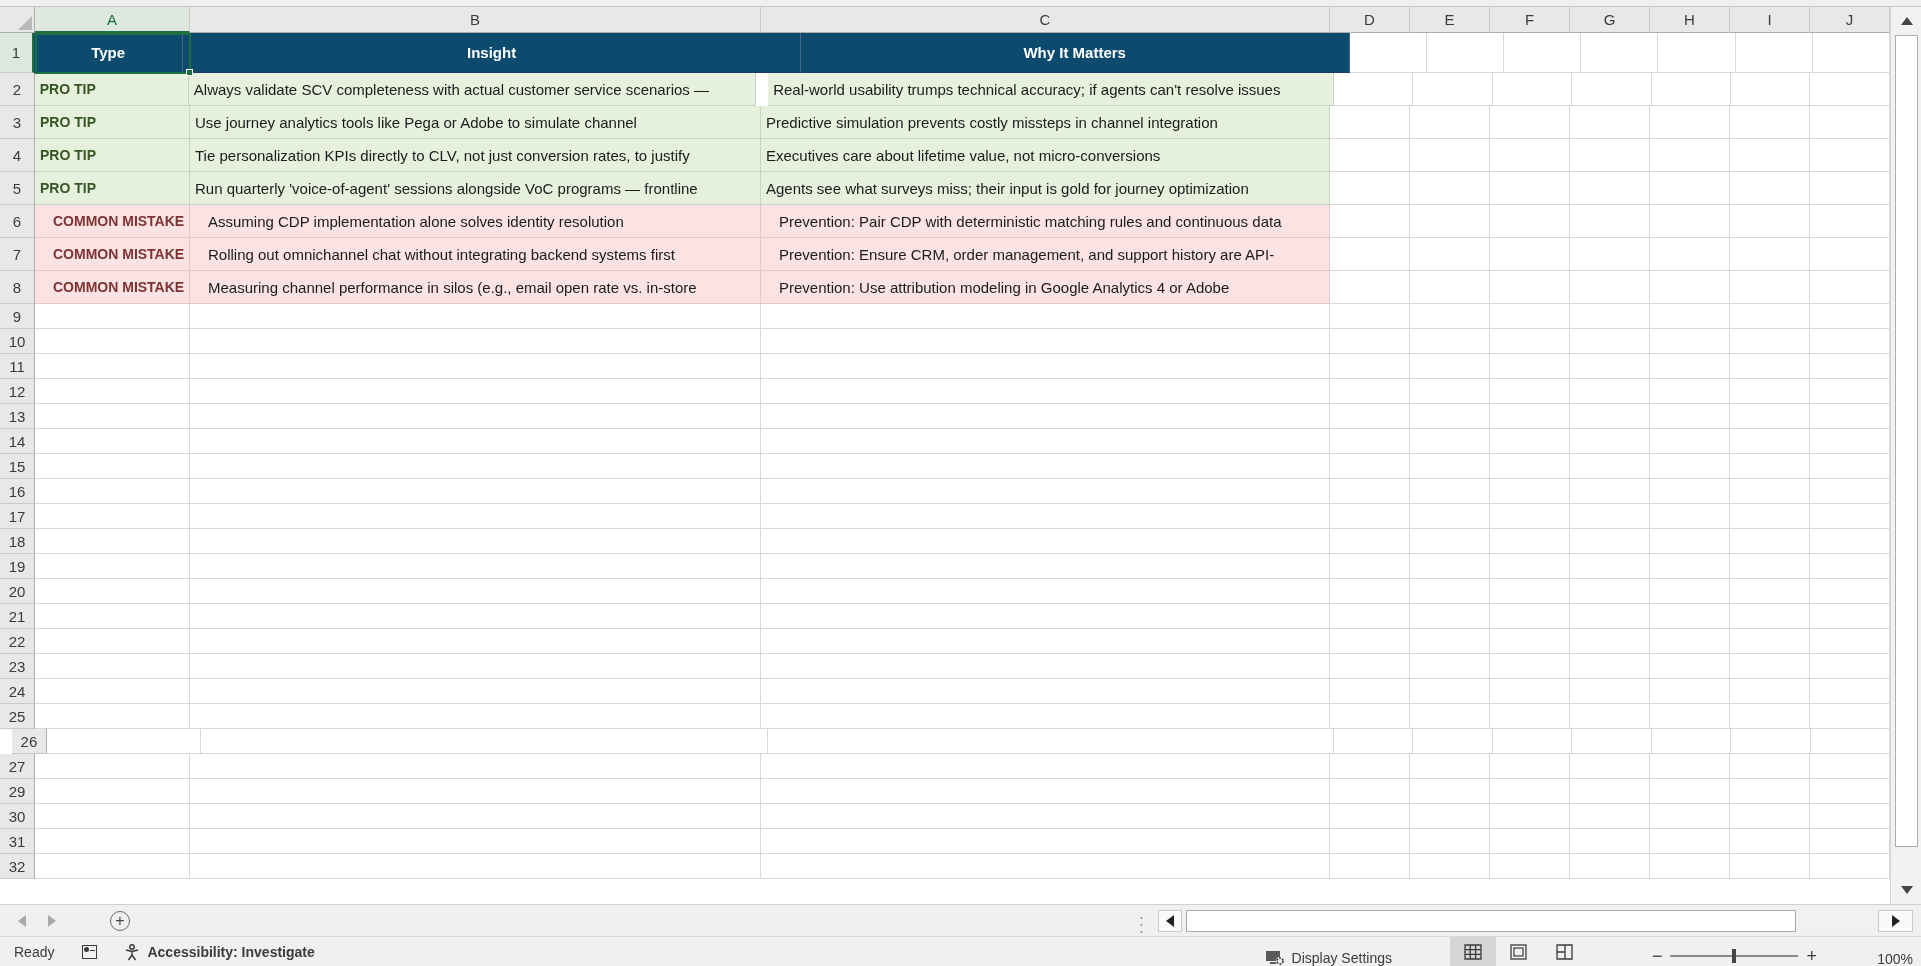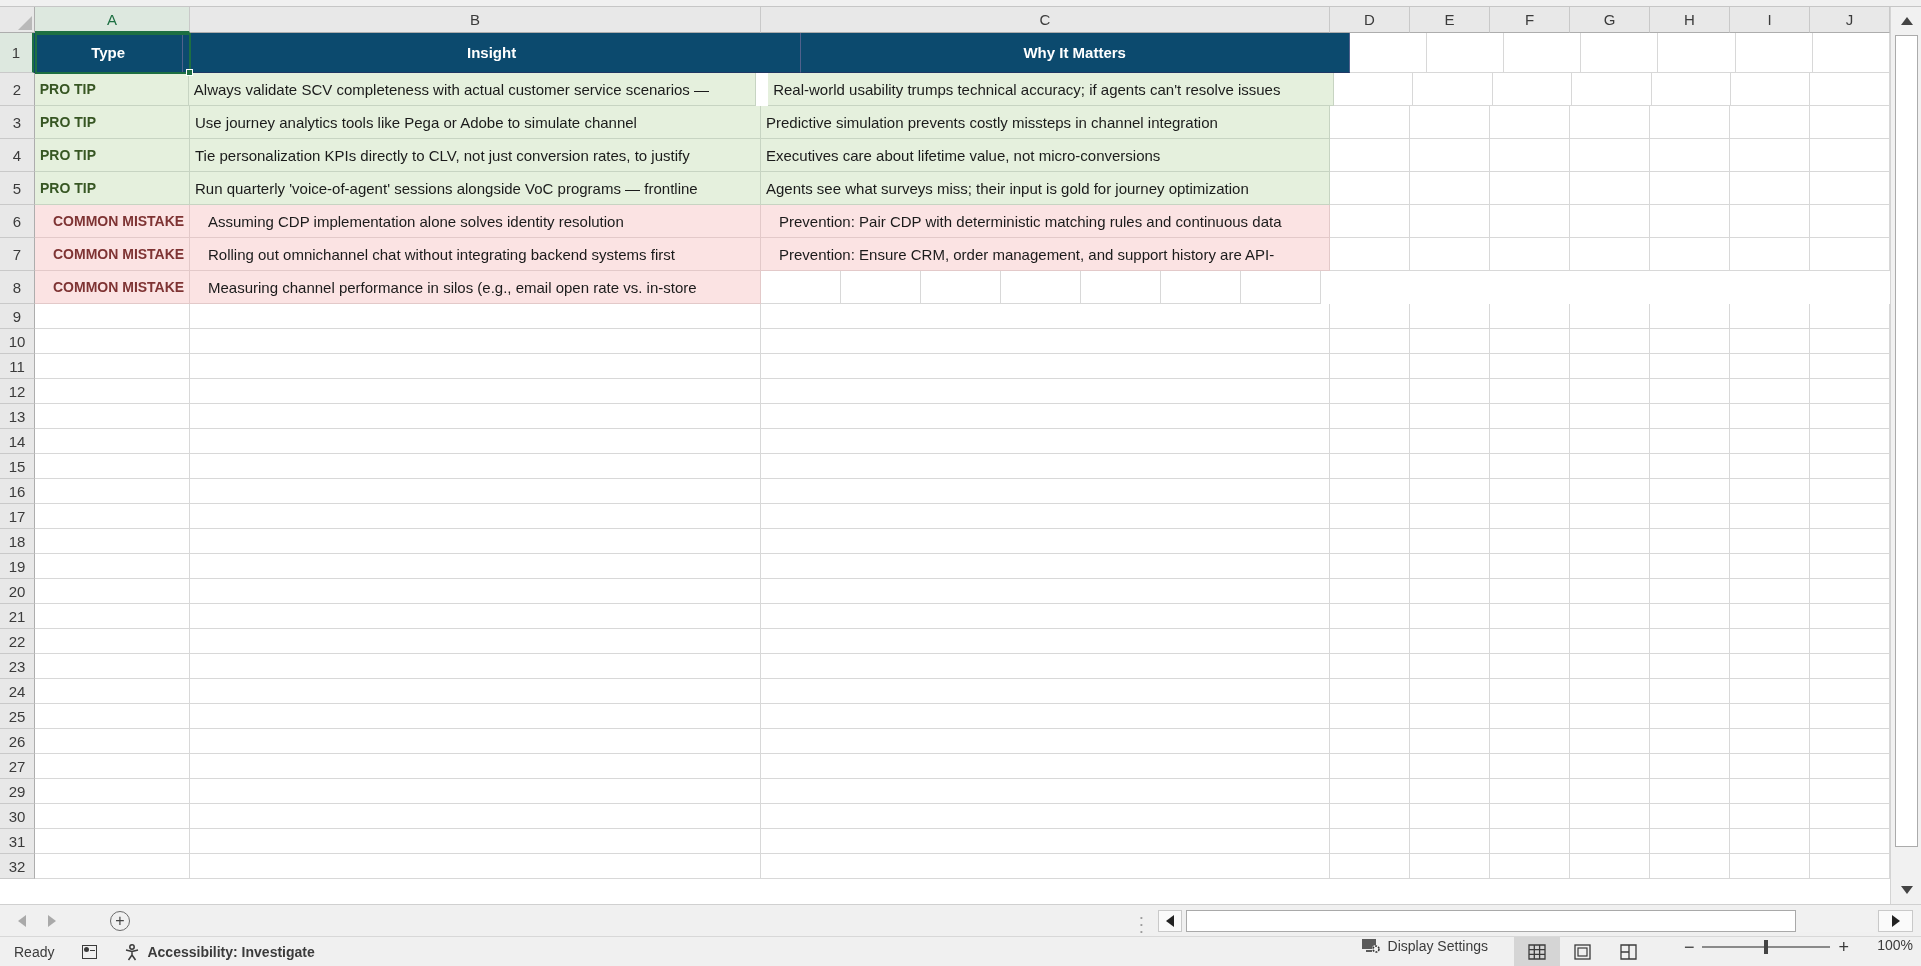--- a/index.html
+++ b/index.html
@@ -89,21 +89,21 @@
   
   .status-bar { position:absolute; left:0; top:936px; width:1921px; height:30px;
                 background:#F0F0F0; border-top:1px solid #D8D8D8;
                 display:flex; align-items:center; font-size:14px; color:#3B3B3B; }
   .status-ready { margin-left:14px; }
   .macro-icon { margin-left:28px; width:15px; height:14px; border:1.5px solid #3B3B3B; position:relative; }
   .macro-icon::before { content:""; position:absolute; left:1px; top:1px; width:5px; height:5px;
                         border-radius:50%; background:#3B3B3B; }
   .macro-icon::after { content:""; position:absolute; right:1px; top:4px; left:7px; border-top:1.5px solid #3B3B3B; }
   .acc-wrap { display:flex; align-items:center; margin-left:26px; gap:6px; font-weight:bold; }
-  .status-right { margin-left:auto; display:flex; align-items:flex-start; }
+  .status-right { margin-left:auto; display:flex; align-items:flex-end;gap:32px; }
   .disp-wrap { display:flex; align-items:center; gap:7px; margin-right:26px; }
   .view-btns { display:flex; align-items:center; margin-right:24px; }
   .view-btn { width:46px; height:30px; display:flex; align-items:center; justify-content:center; }
   .view-btn.active { background:#D5D5D5; }
   .zoom-cluster { display:flex; align-items:center; margin-right:10px; }
   .zoom-minus, .zoom-plus { font-size:18px; color:#3B3B3B; padding:0 8px; }
   .zoom-track { position:relative; width:128px; height:14px; }
   .zoom-track::before { content:""; position:absolute; left:0; right:0; top:6px; border-top:2px solid #8A8A8A; }
   .zoom-thumb { position:absolute; left:48%; top:0; width:4px; height:14px; background:#444; }
   .zoom-label { width:46px; text-align:right; margin-right:8px; }
@@ -222,20 +222,21 @@
           <div class="cell" style="width: 80px;"></div>
           <div class="cell" style="width: 80px;"></div>
           <div class="cell" style="width: 80px;"></div>
           <div class="cell" style="width: 80px;"></div>
           <div class="cell" style="width: 80px;"></div>
         </div>
         <div class="grid-row" style="height: 33px;">
           <div class="row-h">8</div>
           <div class="cell mistake type-cell" style="width: 155px;">COMMON MISTAKE</div>
           <div class="cell mistake text-cell" style="width: 571px;">Measuring channel performance in silos (e.g., email open rate vs. in-store</div>
+          <div class="cell mistake text-cell" style="width: 569px;">Prevention: Use attribution modeling in Google Analytics 4 or Adobe</div>
           <div class="cell" style="width: 80px;"></div>
           <div class="cell" style="width: 80px;"></div>
           <div class="cell" style="width: 80px;"></div>
           <div class="cell" style="width: 80px;"></div>
           <div class="cell" style="width: 80px;"></div>
           <div class="cell" style="width: 80px;"></div>
           <div class="cell" style="width: 80px;"></div>
         </div>
         <div class="grid-row" style="height: 25px;">
           <div class="row-h">9</div>
@@ -451,21 +452,21 @@
           <div class="cell" style="width: 571px;"></div>
           <div class="cell" style="width: 569px;"></div>
           <div class="cell" style="width: 80px;"></div>
           <div class="cell" style="width: 80px;"></div>
           <div class="cell" style="width: 80px;"></div>
           <div class="cell" style="width: 80px;"></div>
           <div class="cell" style="width: 80px;"></div>
           <div class="cell" style="width: 80px;"></div>
           <div class="cell" style="width: 80px;"></div>
         </div>
-        <div class="grid-row" style="height: 25px;">
+        <div class="grid-row" style="height: 25px; padding-left: 12px;">
           <div class="row-h">26</div>
           <div class="cell" style="width: 155px;"></div>
           <div class="cell" style="width: 571px;"></div>
           <div class="cell" style="width: 569px;"></div>
           <div class="cell" style="width: 80px;"></div>
           <div class="cell" style="width: 80px;"></div>
           <div class="cell" style="width: 80px;"></div>
           <div class="cell" style="width: 80px;"></div>
           <div class="cell" style="width: 80px;"></div>
           <div class="cell" style="width: 80px;"></div>

